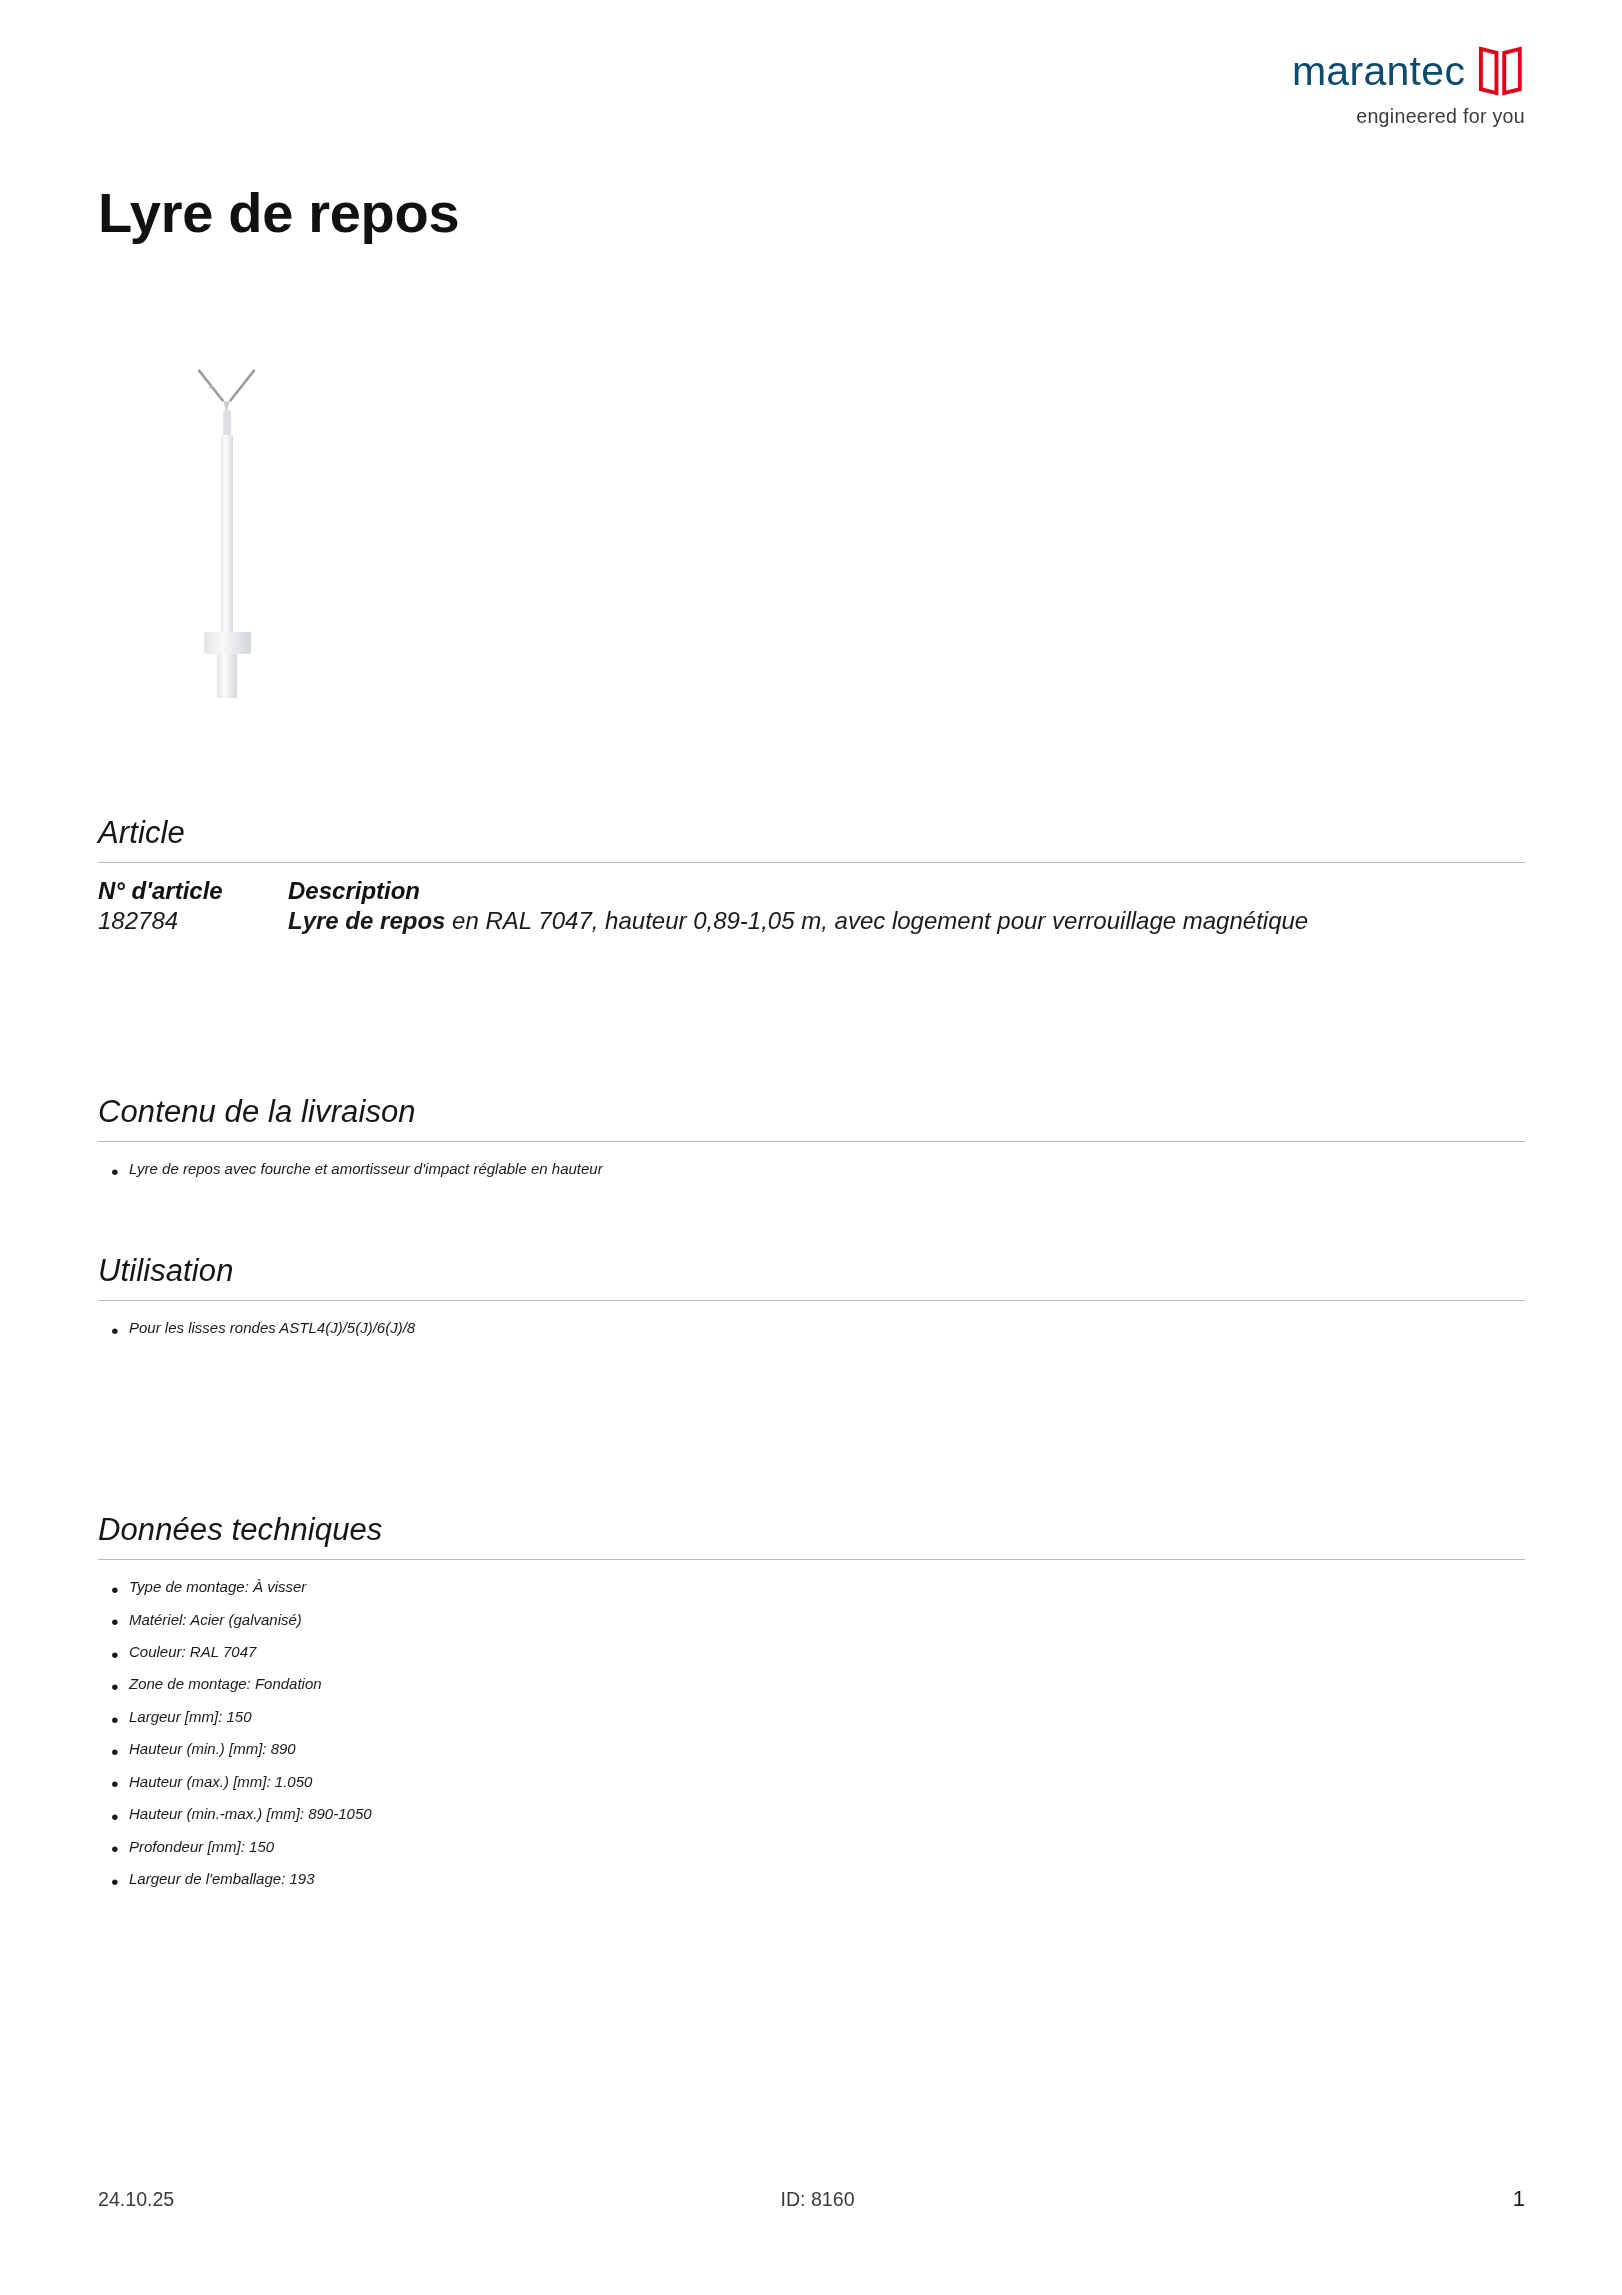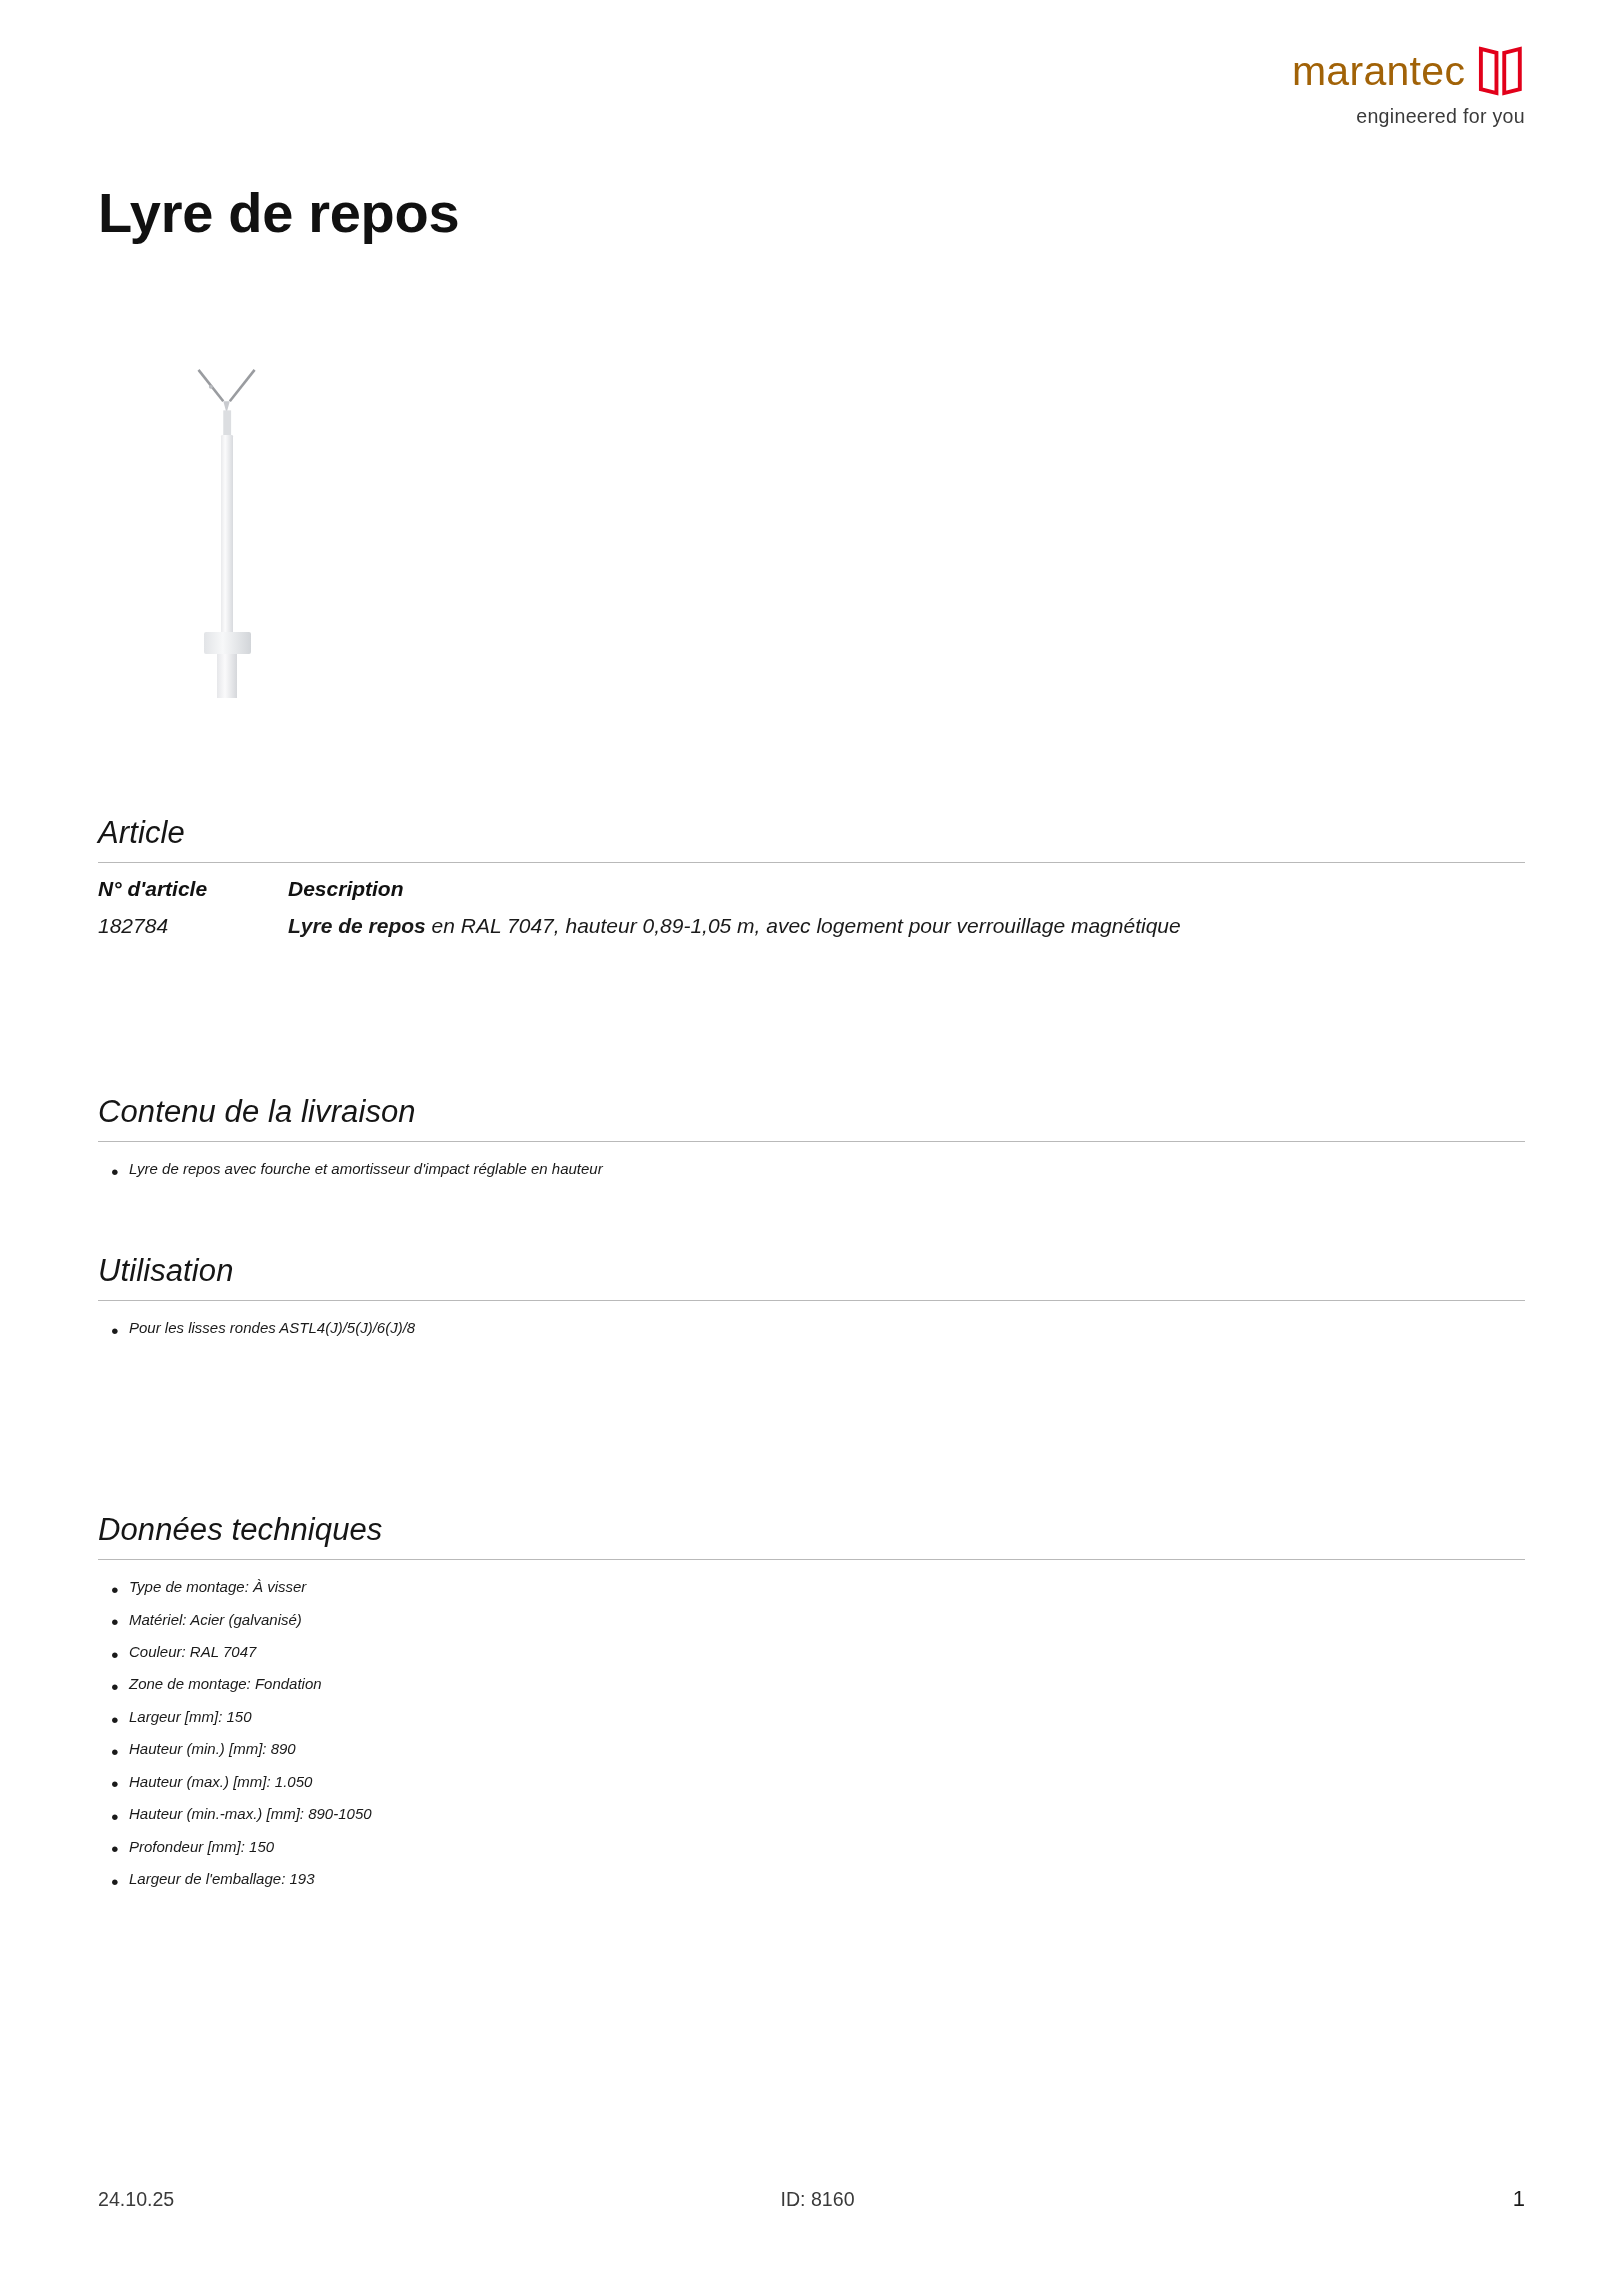--- a/index.html
+++ b/index.html
@@ -33,21 +33,21 @@
   }
   .logo-row {
     display: flex;
     align-items: center;
     justify-content: flex-end;
     gap: 11.8px;
   }
   .logo-word {
     font-size: 41px;
     letter-spacing: 0.3px;
-    color: #a16207;
+    color: #0c4a6e;
     font-weight: 400;
     line-height: 1;
   }
   .logo-mark {
     width: 48px;
     height: 50px;
     position: relative;
   }
   .logo-mark svg { display: block; }
   .logo-tagline {
@@ -123,22 +123,22 @@
   .rule {
     height: 1.3px;
     background: #b9b9b9;
     width: 100%;
   }
 
   .article-table {
     margin-top: 14.4px;
     display: grid;
     grid-template-columns: 190px 1fr;
-    row-gap: 13px;
-    font-size: 21px;
+    row-gap: 2px;
+    font-size: 24px;
   }
   .article-table .th {
     font-weight: 700;
     color: #111;
   }
   .article-table .td {
     color: #1a1a1a;
   }
   .article-table .td b { font-weight: 700; }
 

